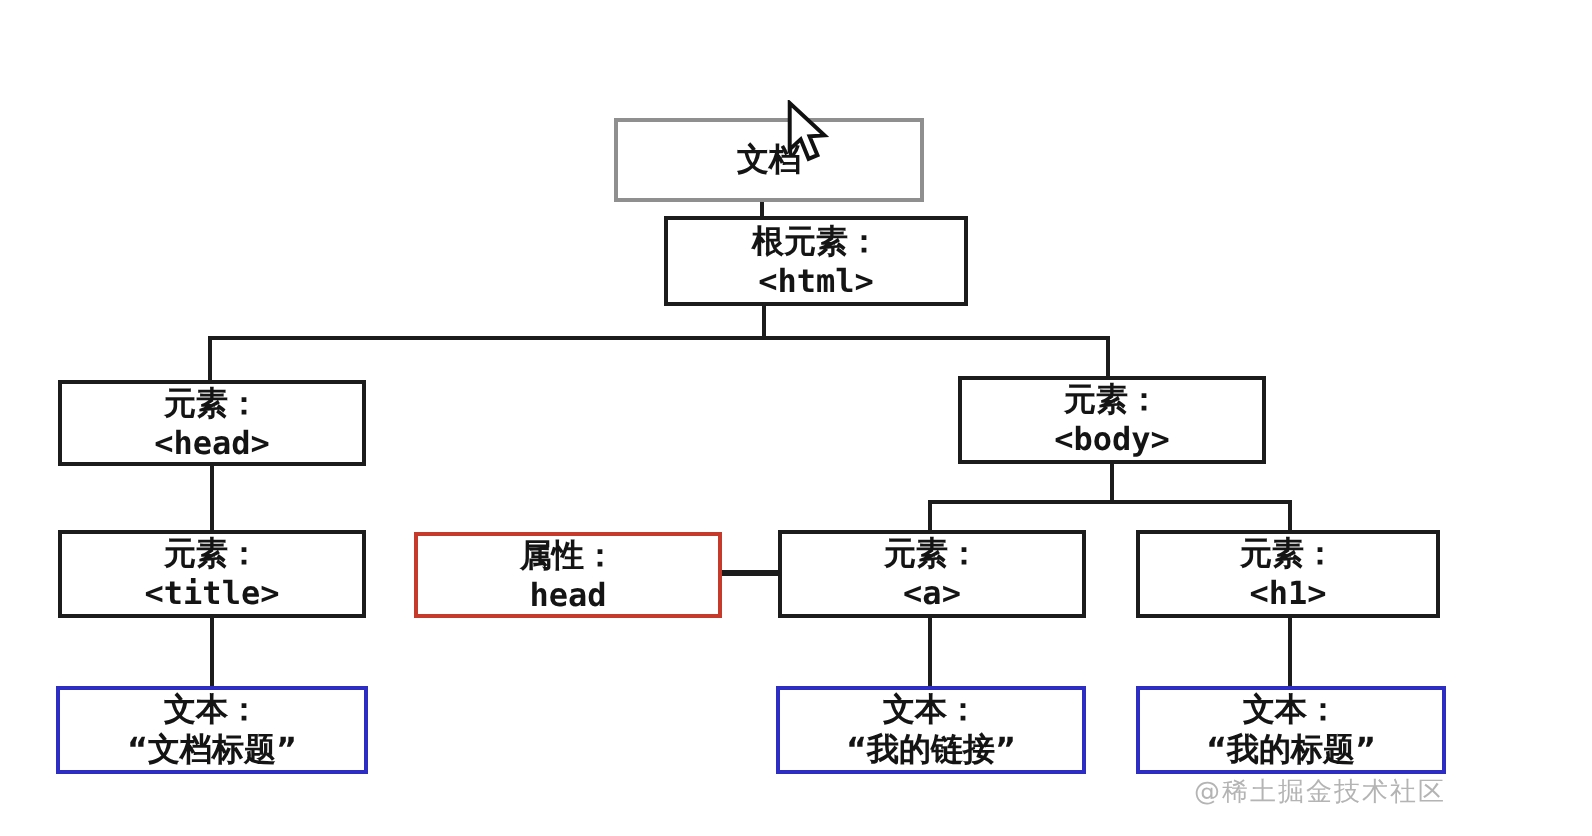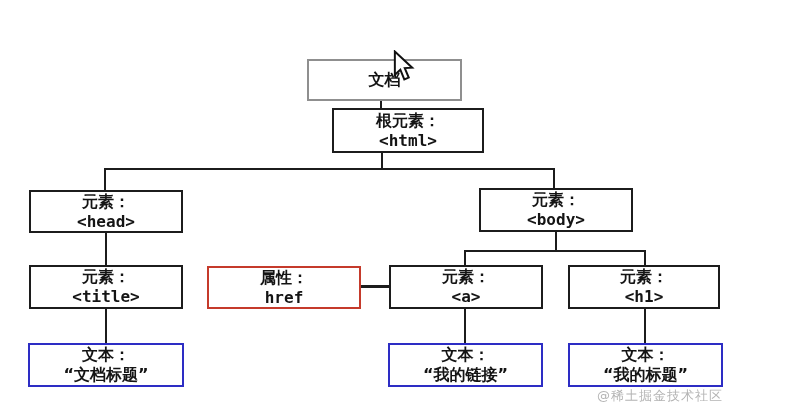--- a/index.html
+++ b/index.html
@@ -94,21 +94,21 @@
     <span class="code">&lt;body&gt;</span>
   </div>
 
   <div class="node" style="left:29px; top:265px; width:154px; height:44px;">
     <span>元素：</span>
     <span class="code">&lt;title&gt;</span>
   </div>
 
   <div class="node red" style="left:207px; top:266px; width:154px; height:43px;">
     <span>属性：</span>
-    <span class="code">href</span>
+    <span class="code">head</span>
   </div>
 
   <div class="node" style="left:389px; top:265px; width:154px; height:44px;">
     <span>元素：</span>
     <span class="code">&lt;a&gt;</span>
   </div>
 
   <div class="node" style="left:568px; top:265px; width:152px; height:44px;">
     <span>元素：</span>
     <span class="code">&lt;h1&gt;</span>

